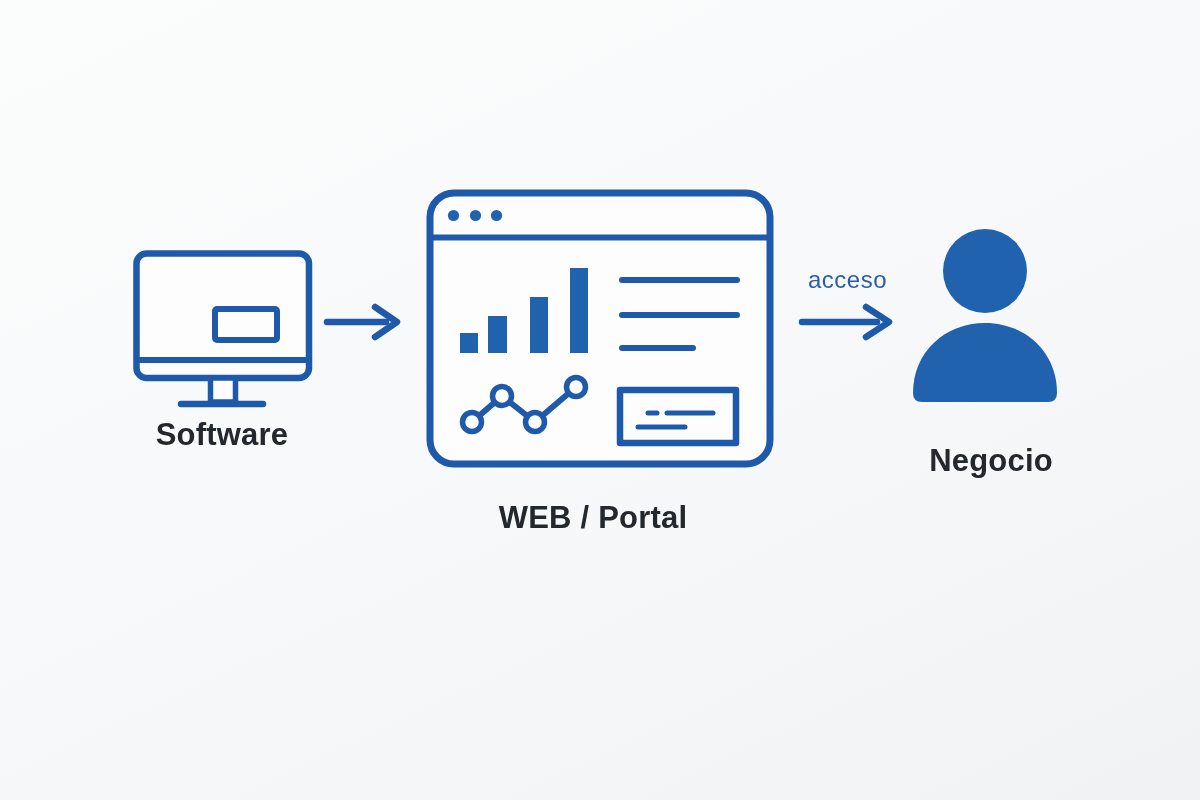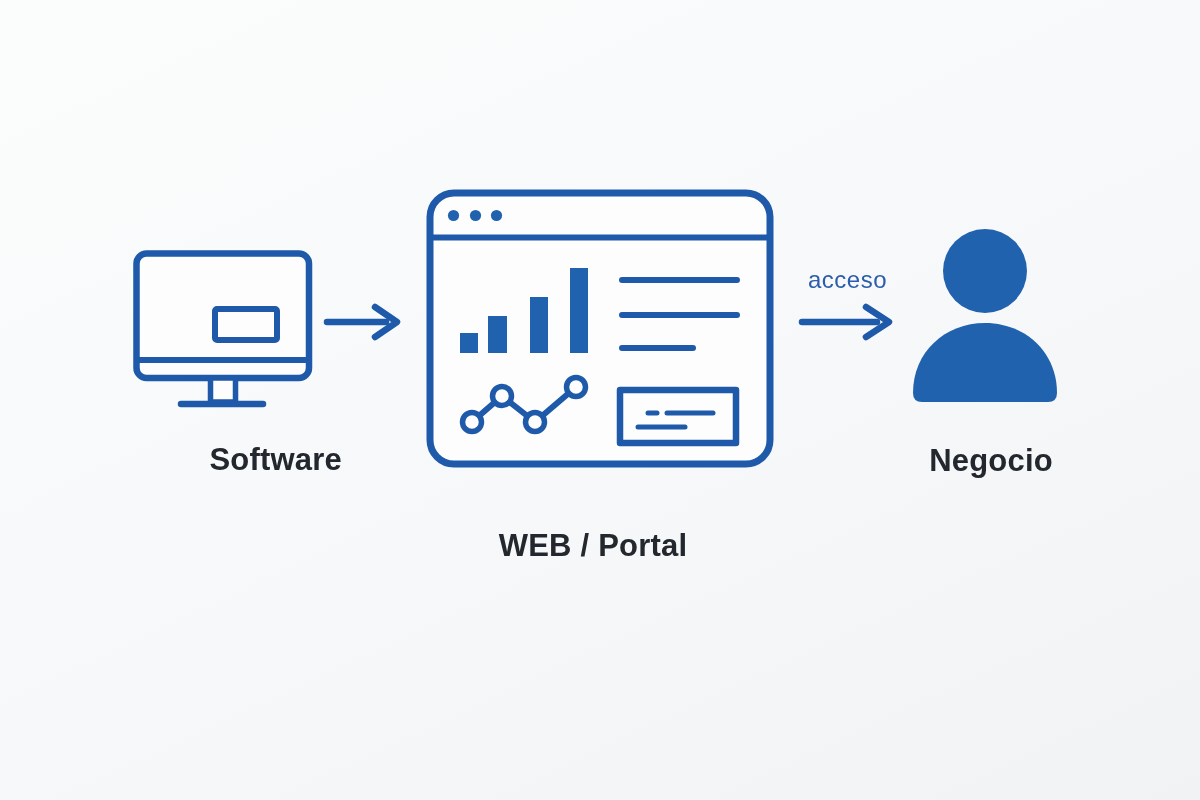--- a/index.html
+++ b/index.html
@@ -47,21 +47,21 @@
 
   <div class="abs" style="left:133px;top:250px;width:180px;height:160px;">
     <svg width="180" height="160" viewBox="0 0 180 160">
       <rect class="stw" x="3.5" y="3.5" width="172.5" height="124.5" rx="10" stroke-width="6.5"></rect>
       <line class="st" x1="4" y1="110" x2="176" y2="110" stroke-width="6"></line>
       <rect class="st" x="82" y="59" width="62" height="31" rx="2" stroke-width="6"></rect>
       <rect class="stw" x="77.5" y="128" width="25" height="24" stroke-width="5.5"></rect>
       <line class="st" x1="48" y1="154" x2="130" y2="154" stroke-width="6.5"></line>
     </svg>
   </div>
-  <div class="abs node-label" style="left:102px;top:438px;width:240px;text-align:right;">
+  <div class="abs node-label" style="left:102px;top:413px;width:240px;">
     <div>Software</div>
   </div>
 
   <svg class="abs" style="left:322px;top:298px;" width="84" height="48" viewBox="0 0 84 48">
     <line class="st" x1="5" y1="24" x2="64" y2="24" stroke-width="6.5"></line>
     <polyline class="st" points="53,9 75,24 53,39" stroke-width="6.5"></polyline>
   </svg>
 
   <div class="abs" style="left:426px;top:189px;width:348px;height:279px;">
     <svg width="348" height="279" viewBox="0 0 348 279">
@@ -96,21 +96,21 @@
       </g>
 
       <g>
         <rect class="stw" x="194" y="201" width="116" height="53" stroke-width="6.5"></rect>
         <line class="st" x1="222" y1="224" x2="231" y2="224" stroke-width="5"></line>
         <line class="st" x1="241" y1="224" x2="287" y2="224" stroke-width="5"></line>
         <line class="st" x1="212" y1="238" x2="259" y2="238" stroke-width="5"></line>
       </g>
     </svg>
   </div>
-  <div class="abs node-label" style="left:443px;top:496px;width:300px;margin-top:28px;">
+  <div class="abs node-label" style="left:443px;top:496px;width:300px;">
     <div>WEB / Portal</div>
   </div>
 
   <div class="abs connector-label" style="left:790px;top:266px;width:115px;">acceso</div>
   <svg class="abs" style="left:797px;top:298px;" width="102" height="48" viewBox="0 0 102 48">
     <line class="st" x1="5" y1="24" x2="80" y2="24" stroke-width="6.5"></line>
     <polyline class="st" points="69,9 92,24 69,39" stroke-width="6.5"></polyline>
   </svg>
 
   <div class="abs" style="left:910px;top:226px;width:156px;height:180px;">

